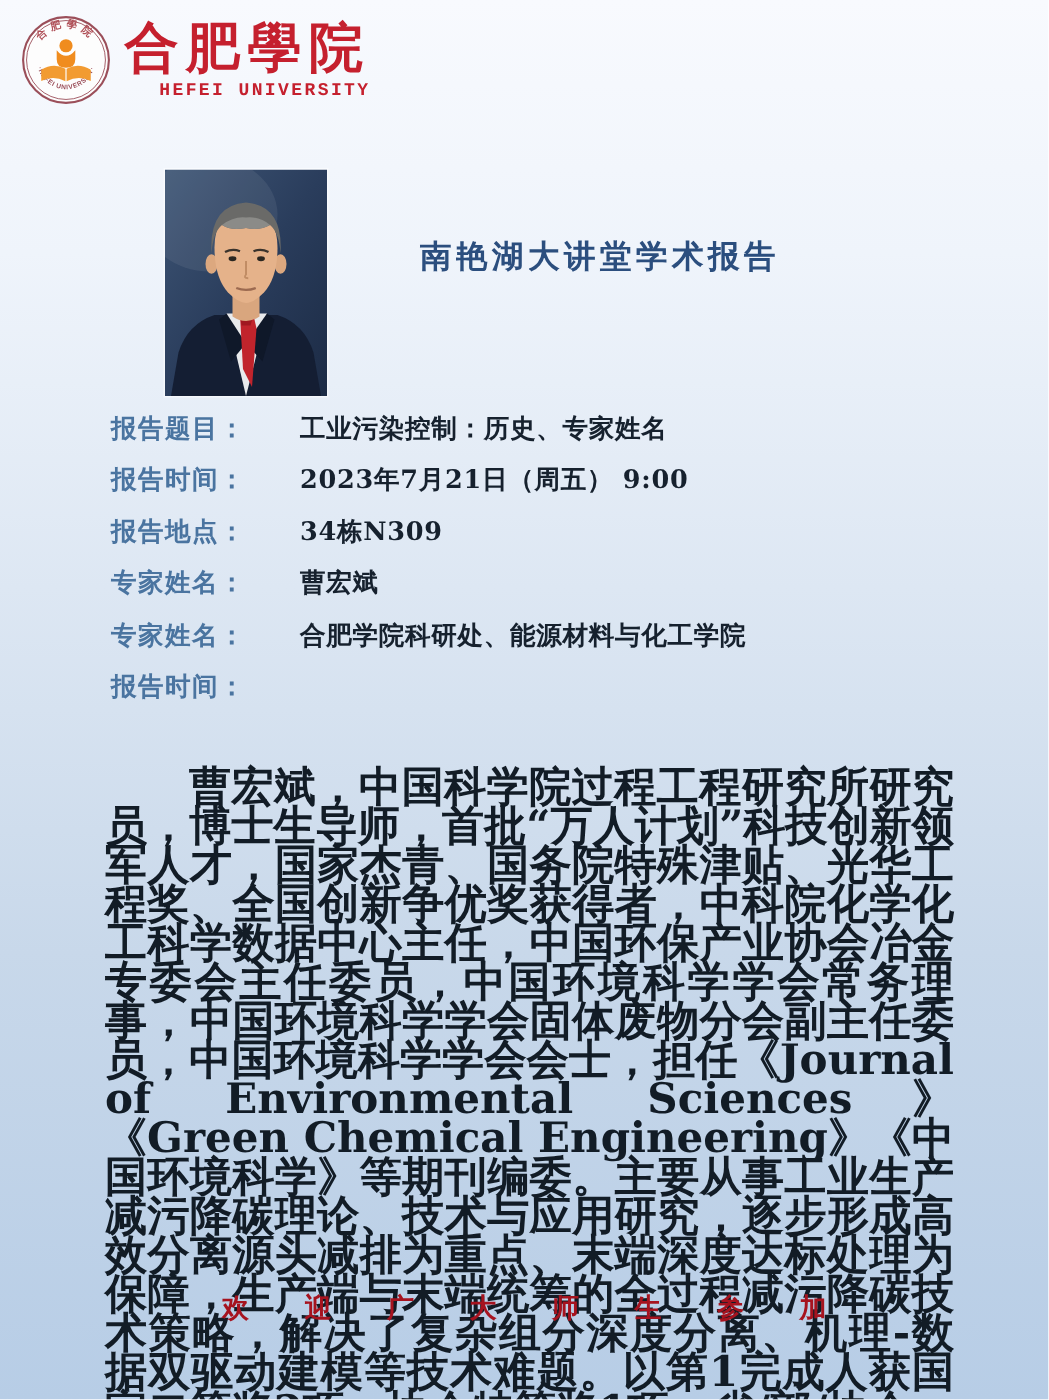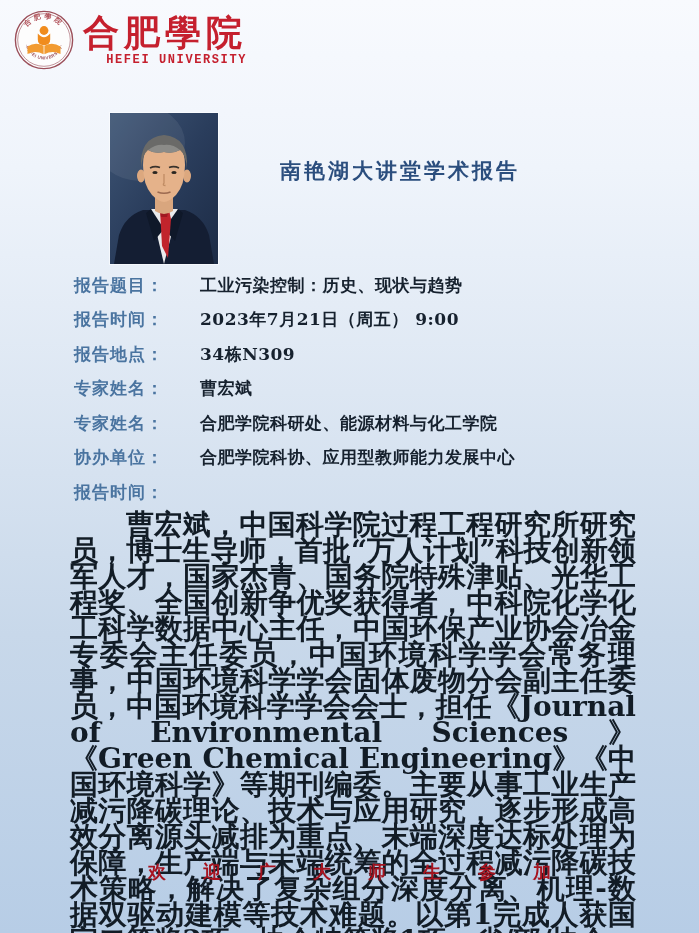--- a/index.html
+++ b/index.html
@@ -117,43 +117,39 @@
 
     <path d="M54,61 L54,70 Q52,72.5 55.5,72.5" stroke="#c08c64" stroke-width="1.3" fill="none"></path>
     <path d="M47.5,79 Q54,81.5 60.5,79" stroke="#9c6a50" stroke-width="1.6" fill="none"></path>
   </svg>
 
   <div class="banner-title">南艳湖大讲堂学术报告</div>
 
   <div class="info">
     <div class="info-row">
       <span class="info-label">报告题目：</span>
-      <span class="info-value">工业污染控制：历史、现状与趋势</span>
+      <span class="info-value">工业污染控制：历史、专家姓名</span>
     </div>
     <div class="info-row">
       <span class="info-label">报告时间：</span>
       <span class="info-value">2023年7月21日（周五） 9:00</span>
     </div>
     <div class="info-row">
       <span class="info-label">报告地点：</span>
       <span class="info-value">34栋N309</span>
     </div>
     <div class="info-row">
       <span class="info-label">专家姓名：</span>
       <span class="info-value">曹宏斌</span>
     </div>
     <div class="info-row">
       <span class="info-label">专家姓名：</span>
       <span class="info-value">合肥学院科研处、能源材料与化工学院</span>
     </div>
     <div class="info-row">
-      <span class="info-label">协办单位：</span>
-      <span class="info-value">合肥学院科协、应用型教师能力发展中心</span>
-    </div>
-    <div class="info-row">
       <span class="info-label">报告时间：</span>
       <span class="info-value"></span>
     </div>
   </div>
 
   <div class="bio">曹宏斌，中国科学院过程工程研究所研究员，博士生导师，首批“万人计划”科技创新领军人才，国家杰青、国务院特殊津贴、光华工程奖、全国创新争优奖获得者，中科院化学化工科学数据中心主任，中国环保产业协会冶金专委会主任委员，中国环境科学学会常务理事，中国环境科学学会固体废物分会副主任委员，中国环境科学学会会士，担任《Journal of Environmental Sciences》《Green Chemical Engineering》《中国环境科学》等期刊编委。主要从事工业生产减污降碳理论、技术与应用研究，逐步形成高效分离源头减排为重点、末端深度达标处理为保障，生产端与末端统筹的全过程减污降碳技术策略，解决了复杂组分深度分离、机理-数据双驱动建模等技术难题。以第1完成人获国家二等奖2项、协会特等奖1项、省/部/协会一等奖4项，发表SCI论文300余篇，出版专著6部，授权发明专利100余项，建成16项行业首套工程，应用推广120余座。</div>
 
   <div class="footer">欢迎广大师生参加</div>
 
 </div>

